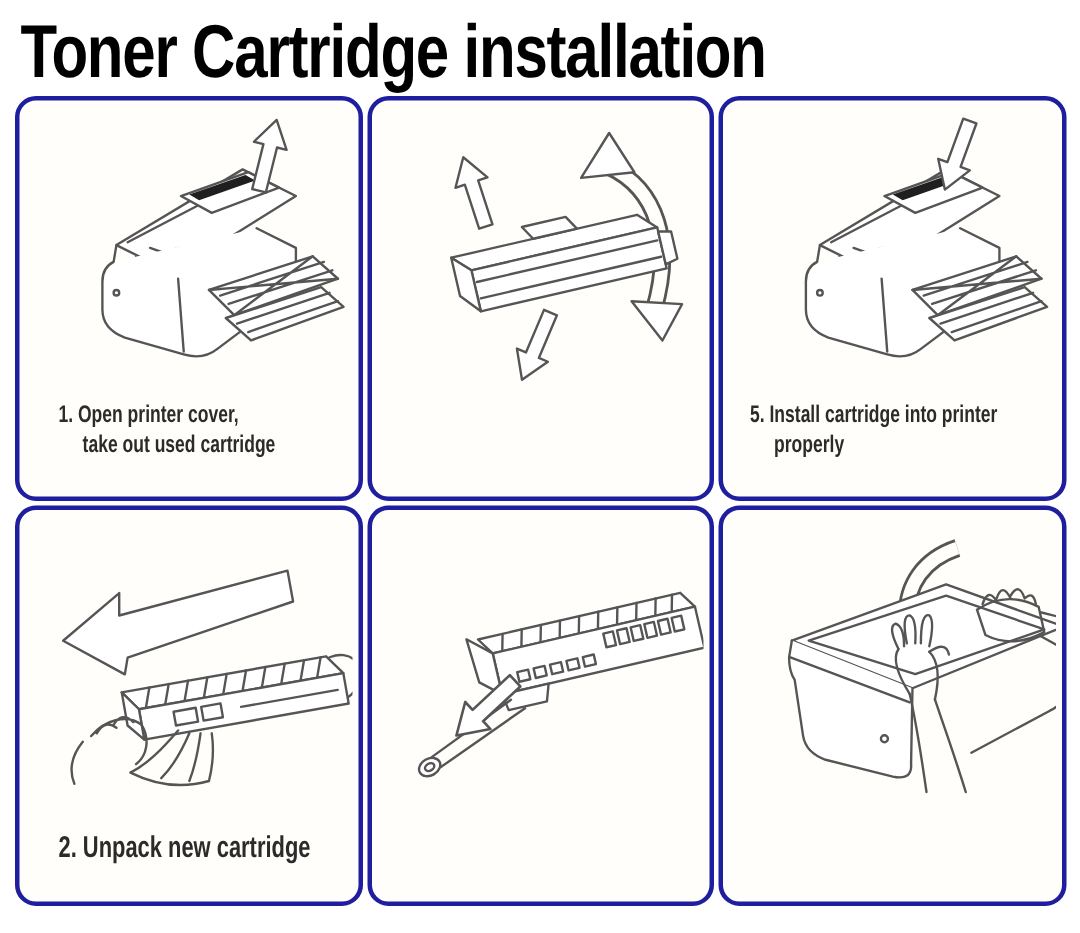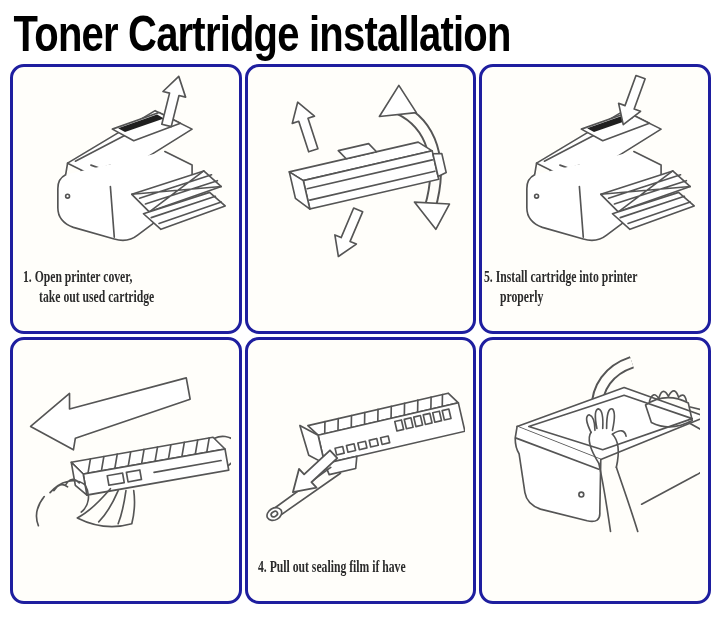--- a/index.html
+++ b/index.html
@@ -15,23 +15,22 @@
   .grid {
     display: grid; margin: 0 9px 0 10px;
     grid-template-columns: 1fr 1fr 1fr;
     grid-template-rows: 270px 267px;
     gap: 3px;
   }
   .panel {
     border: 3px solid #1e1e9f; border-radius: 14px;
     background: #fffefa;
     display: flex; flex-direction: column;
-    padding: 4px 4px 24px 0;
+    padding: 4px 4px 24px 16px;
     overflow: hidden;
-    font-family: Liberation Serif, serif;
   }
   .illus { flex: 0 0 auto; display: flex; justify-content: center; }
   .illus svg { display: block; }
   .caption { margin-top: auto; padding-left: 10px; }
   .panel.tight-cap .caption { padding-left: 2px; }
   .cap-scale { transform: scaleX(0.73); transform-origin: 0 100%; white-space: nowrap; }
   .cap-line { font-size: 16px; line-height: 20px; font-weight: 700; color: #2b2b2b; }
   .panel.big-cap .cap-line { font-size: 20px; line-height: 23px; }
   .cap-indent { margin-left: 22px; }
   .art { stroke: #555; stroke-width: 1.7; fill: none; stroke-linejoin: round; stroke-linecap: round; }
@@ -146,20 +145,26 @@
             <polygon class="face" points="68,120 216,120 216,142 68,142"></polygon>
             <rect x="92" y="126" width="16" height="10"></rect>
             <rect x="112" y="126" width="14" height="10"></rect>
             <line x1="140" y1="131" x2="210" y2="131"></line>
             <polygon class="face" points="58,106 68,120 68,142 58,130"></polygon>
           </g>
           <path d="M96,146 C84,160 74,170 62,176 M104,148 C98,162 92,172 84,180 M112,148 C110,162 108,172 104,182 M120,148 C122,162 120,174 118,182 M62,176 Q90,190 118,182"></path>
           <path d="M34,150 C44,138 60,134 70,142 M38,148 Q44,138 52,144 M50,142 Q56,132 64,140 M28,154 C20,164 18,174 22,184 M70,142 C76,152 74,164 66,170"></path>
         </g>
       </svg>
+    </div>
+    <div class="caption">
+      <div class="cap-scale">
+        <div class="cap-line">2. Unpack new cartridge</div>
+        <div class="cap-line cap-indent"></div>
+      </div>
     </div>
   </div>
 
   <div class="panel">
     <div class="illus">
       <svg width="214" height="202" viewBox="0 0 220 202">
         <g class="art">
           <g transform="rotate(-13 135 88)">
             <polygon class="face" points="62,64 210,64 218,76 70,76"></polygon>
             <path d="M80,64 L77,76 M94,64 L91,76 M108,64 L105,76 M122,64 L119,76 M136,64 L133,76 M150,64 L147,76 M164,64 L161,76 M178,64 L175,76 M192,64 L189,76 M204,64 L201,76"></path>
@@ -178,26 +183,20 @@
             <polygon class="face" points="54,62 70,76 70,106 56,94"></polygon>
             <polygon class="face" points="70,106 104,106 100,118 72,118"></polygon>
           </g>
           <path d="M82,124 L24,166 M92,130 L32,172"></path>
           <ellipse cx="24" cy="172" rx="8" ry="6" transform="rotate(-30 24 172)" class="face"></ellipse>
           <ellipse cx="24" cy="172" rx="3.5" ry="2.5" transform="rotate(-30 24 172)"></ellipse>
         </g>
         <polygon class="oarrow" points="0,-26 -12,-7 -5,-7 -5,26 5,26 5,-7 12,-7" transform="translate(64,130) rotate(227) scale(1.1)"></polygon>
       </svg>
     </div>
-    <div class="caption">
-      <div class="cap-scale">
-        <div class="cap-line">4. Pull out sealing film if have</div>
-        <div class="cap-line cap-indent"></div>
-      </div>
-    </div>
   </div>
 
   <div class="panel">
     <div class="illus">
       <svg width="214" height="196" viewBox="0 0 220 196">
         <path class="band1" d="M150,16 C126,24 114,42 114,64"></path>
         <path class="band2" d="M150,16 C126,24 114,42 114,64"></path>
         <polygon class="oarrow" points="102,58 126,60 114,84"></polygon>
         <g class="art">
           <polygon class="face" points="32,82 142,42 226,72 118,116"></polygon>

